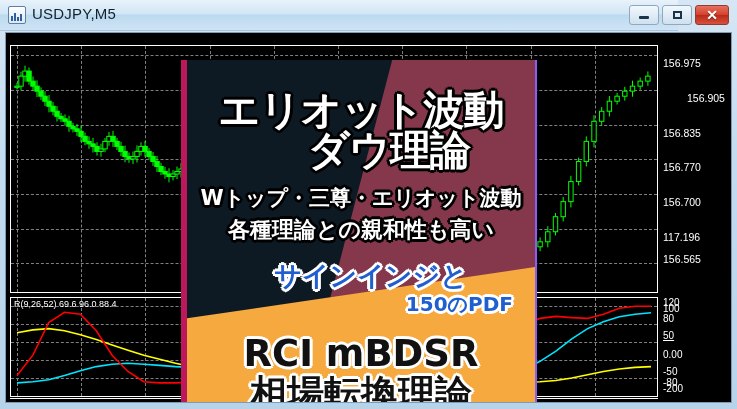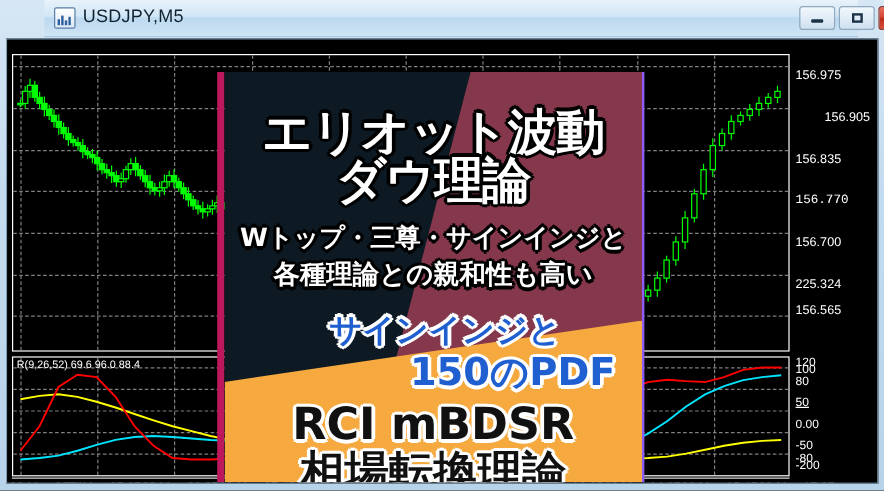--- a/index.html
+++ b/index.html
@@ -4,21 +4,21 @@
 <style>
   html,body{margin:0;padding:0;background:#000;}
   body{width:737px;height:409px;overflow:hidden;font-family:"Liberation Sans",sans-serif;}
 
   #app{position:relative;width:737px;height:409px;overflow:hidden;
        background:linear-gradient(to bottom,#d6e6f4 0%,#c3dbef 40%,#b7d3ea 100%);}
 
   
   #titlebar{position:absolute;left:0;top:0;width:678px;height:30px;
             background:linear-gradient(to bottom,#e8f2fa 0%,#d2e6f6 45%,#bcd9ef 50%,#cfe4f5 100%);
-            border-bottom:1px solid #a8c6de;margin-left:37px;}
+            border-bottom:1px solid #a8c6de;}
   #app-icon{position:absolute;left:8px;top:6px;width:18px;height:18px;
             background:linear-gradient(to bottom,#ffffff,#dce9f6);
             border:1px solid #5b7fa6;border-radius:2px;box-sizing:border-box;}
   #app-icon .bars{position:absolute;left:2px;bottom:2px;width:13px;height:9px;}
   #app-icon .bars i{position:absolute;bottom:0;width:2px;background:#2f5f9e;display:block;}
   #win-title{position:absolute;left:32px;top:5px;font-size:15px;color:#10222e;
              letter-spacing:.2px;white-space:nowrap;}
 
   .wbtn{position:absolute;top:5px;height:20px;border-radius:3px;box-sizing:border-box;
         border:1px solid #8fa9bf;}
@@ -85,25 +85,25 @@
     text-shadow:-2px -2px 0 #000,2px -2px 0 #000,-2px 2px 0 #000,2px 2px 0 #000,
                 -3px 0 0 #000,3px 0 0 #000,0 -3px 0 #000,0 3px 0 #000;}
   .t-blue{color:#1f5fd0;
     text-shadow:-2px -2px 0 #fff,2px -2px 0 #fff,-2px 2px 0 #fff,2px 2px 0 #fff,
                 -3px 0 0 #fff,3px 0 0 #fff,0 -3px 0 #fff,0 3px 0 #fff;}
   .t-black{color:#111;
     text-shadow:-2px -2px 0 #fff,2px -2px 0 #fff,-2px 2px 0 #fff,2px 2px 0 #fff,
                 -3px 0 0 #fff,3px 0 0 #fff,0 -3px 0 #fff,0 3px 0 #fff;}
 
   #ov-l1{top:30px;font-size:41px;letter-spacing:-1px;}
-  #ov-l2{top:70px;font-size:41px;letter-spacing:-1px;}
+  #ov-l2{top:70px;font-size:41px;letter-spacing:-1px;margin-left:28px;}
   #ov-l3{top:128px;font-size:21px;}
   #ov-l4{top:159px;font-size:22px;}
   #ov-l5{top:202px;font-size:27px;text-align:center;padding-left:20px;box-sizing:border-box;}
-  #ov-l6{top:234px;font-size:32px;text-align:right;padding-right:22px;box-sizing:border-box;}
+  #ov-l6{top:234px;font-size:20px;text-align:right;padding-right:22px;box-sizing:border-box;}
   #ov-l7{top:275px;font-size:37px;}
   #ov-l8{top:315px;font-size:37px;}
 
   
   #bottom-strip{position:absolute;left:5px;top:399px;width:727px;height:6px;}
 </style>
 </head>
 <body>
 
 <div id="app">
@@ -349,23 +349,23 @@
             <polyline points="6.0,77.6 21.9,57.2 37.7,24.5 53.5,14.3 69.4,16.3 85.3,32.7 101.1,57.2 117.0,73.5 132.8,83.7 148.7,84.9 164.5,84.9 180.3,84.1 196.2,83.3 212.0,81.7 227.9,79.6 243.8,77.6 259.6,80.8 275.4,73.5 291.3,57.2 307.1,36.8 323.0,30.6 338.8,44.9 354.7,53.1 370.6,40.8 386.4,29.4 402.3,36.8 418.1,47.0 433.9,57.2 449.8,71.5 465.6,77.6 481.5,61.3 497.3,40.8 513.2,26.5 529.0,20.4 544.9,18.4 560.8,19.6 576.6,20.4 592.4,16.3 608.3,10.2 624.1,8.2 640.0,8.2" fill="none" stroke="#ff0000" stroke-width="1.6"></polyline>
           </svg>
       </div>
 
       <div id="ind-header">R(9,26,52) 69.6 96.0 88.4</div>
 
       <div id="price-axis">
           <div style="top: 12px;">156.975</div>
           <div style="top: 47px; margin-left: 24px;">156.905</div>
           <div style="top: 82px;">156.835</div>
-          <div style="top: 116px; font-family: Liberation Mono, monospace;">156.770</div>
+          <div style="top: 116px;">156.770</div>
           <div style="top: 151px;">156.700</div>
-          <div style="top: 186px;">225.324</div>
+          <div style="top: 186px;">117.196</div>
           <div style="top: 208px;">156.565</div>
         </div>
       <div id="ind-axis">
           <div style="top: 0px;">120</div>
           <div style="top: 6px;">100</div>
           <div style="top: 16px;">80</div>
           <div style="top: 33px; text-decoration: underline;">50</div>
           <div style="top: 52px;">0.00</div>
           <div style="top: 69px;">-50</div>
           <div style="top: 80px;">-80</div>
@@ -386,21 +386,21 @@
           <div style="left: 626px;">28 May 17:05</div>
         </div>
 
       <div id="overlay">
         <div id="ov-bg"></div>
         <div id="ov-rose"></div>
         <div id="ov-orange"></div>
 
         <div class="ovtext t-white" id="ov-l1">エリオット波動</div>
         <div class="ovtext t-white" id="ov-l2">ダウ理論</div>
-        <div class="ovtext t-white" id="ov-l3">Wトップ・三尊・サインインジと</div>
+        <div class="ovtext t-white" id="ov-l3">Wトップ・三尊・エリオット波動</div>
         <div class="ovtext t-white" id="ov-l4">各種理論との親和性も高い</div>
         <div class="ovtext t-blue" id="ov-l5">サインインジと</div>
         <div class="ovtext t-blue" id="ov-l6">150のPDF</div>
         <div class="ovtext t-black" id="ov-l7">RCI mBDSR</div>
         <div class="ovtext t-black" id="ov-l8">相場転換理論</div>
       </div>
 
     </div>
   </div>
 

